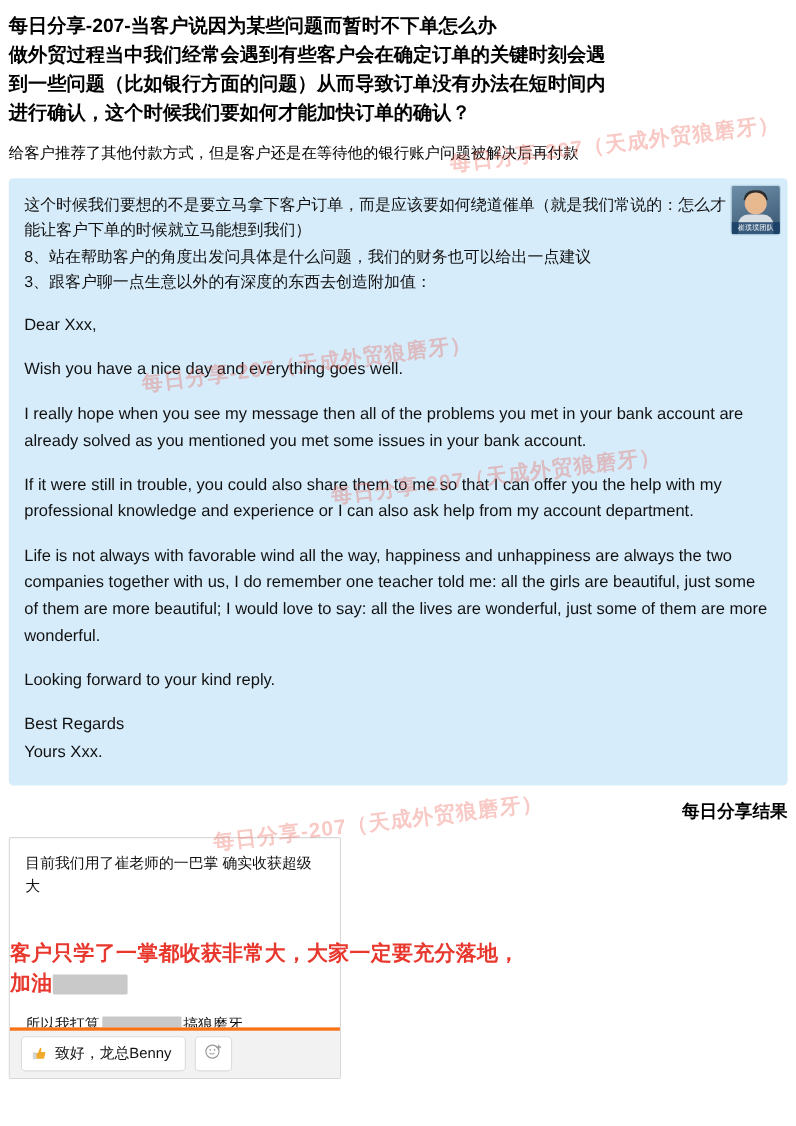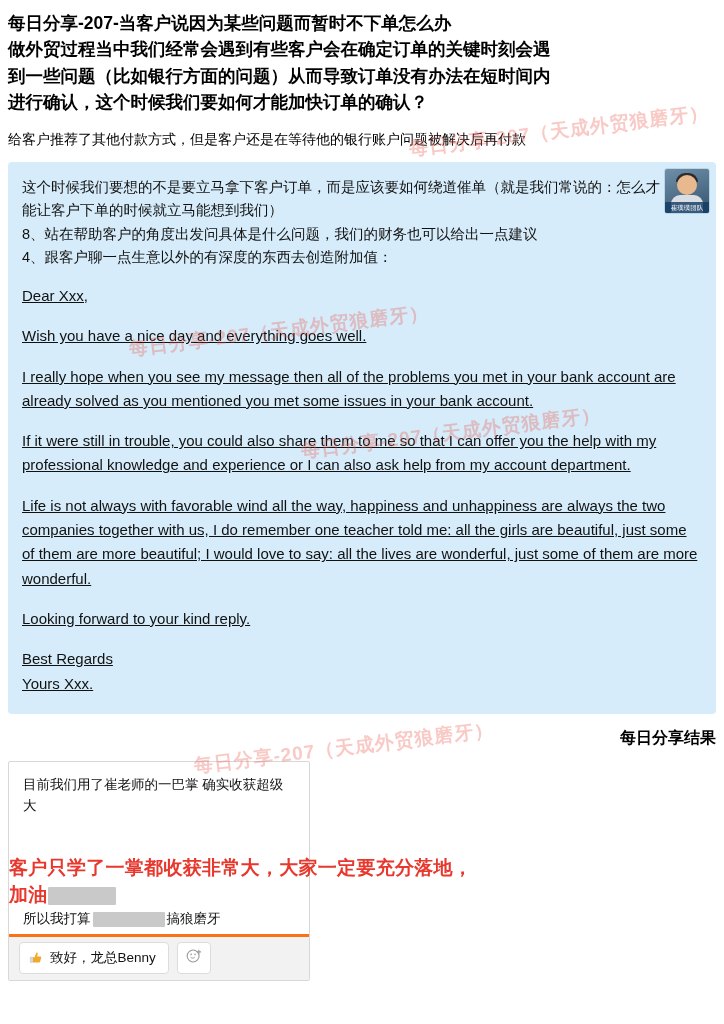--- a/index.html
+++ b/index.html
@@ -114,21 +114,20 @@
   .chat-cn p { margin: 0; }
 
   .chat-en {
     font-size: 15px;
     line-height: 1.62;
     color: #111;
     margin-top: 14px;
   }
   .chat-en p {
     margin: 0 0 16px 0;
-    text-decoration: underline;
   }
   .chat-en p:last-child {
     margin-bottom: 0;
   }
   .sig-line { display: block; }
 
   .result-heading {
     margin-top: 14px;
     font-size: 16px;
     font-weight: bold;
@@ -171,21 +170,21 @@
     color: transparent;
     border-radius: 1px;
     vertical-align: middle;
   }
   .redact.r1 { width: 68px; height: 18px; }
   .redact.r2 { width: 72px; height: 15px; margin: 0 2px; }
 
   .bubble-text2 {
     position: absolute;
     left: 14px;
-    top: 146px;
+    top: 158px;
     font-size: 13.5px;
     line-height: 1.6;
     color: #111;
     white-space: nowrap;
   }
 
   .card-footer {
     position: absolute;
     left: 0;
     right: 0;
@@ -265,21 +264,21 @@
       <div class="hair"></div>
       <div class="face"></div>
       <div class="body"></div>
       <div class="avatar-badge">崔璞璞团队</div>
     </div>
 
     <div class="chat-cn">
       <p>这个时候我们要想的不是要立马拿下客户订单，而是应该要如何绕道催单（就是我们常说的：怎么才</p>
       <p>能让客户下单的时候就立马能想到我们）</p>
       <p>8、站在帮助客户的角度出发问具体是什么问题，我们的财务也可以给出一点建议</p>
-      <p>4、跟客户聊一点生意以外的有深度的东西去创造附加值：</p>
+      <p>3、跟客户聊一点生意以外的有深度的东西去创造附加值：</p>
     </div>
 
     <div class="chat-en">
       <p>Dear Xxx,</p>
       <p>Wish you have a nice day and everything goes well.</p>
       <p>I really hope when you see my message then all of the problems you met in your bank account are already solved as you mentioned you met some issues in your bank account.</p>
       <p>If it were still in trouble, you could also share them to me so that I can offer you the help with my professional knowledge and experience or I can also ask help from my account department.</p>
       <p>Life is not always with favorable wind all the way, happiness and unhappiness are always the two companies together with us, I do remember one teacher told me: all the girls are beautiful, just some of them are more beautiful; I would love to say: all the lives are wonderful, just some of them are more wonderful.</p>
       <p>Looking forward to your kind reply.</p>
       <p>

